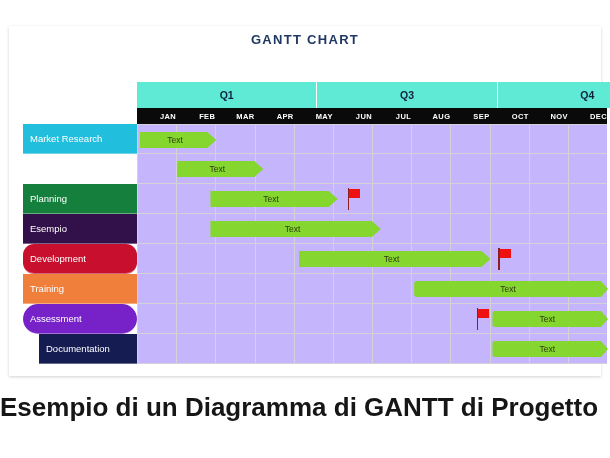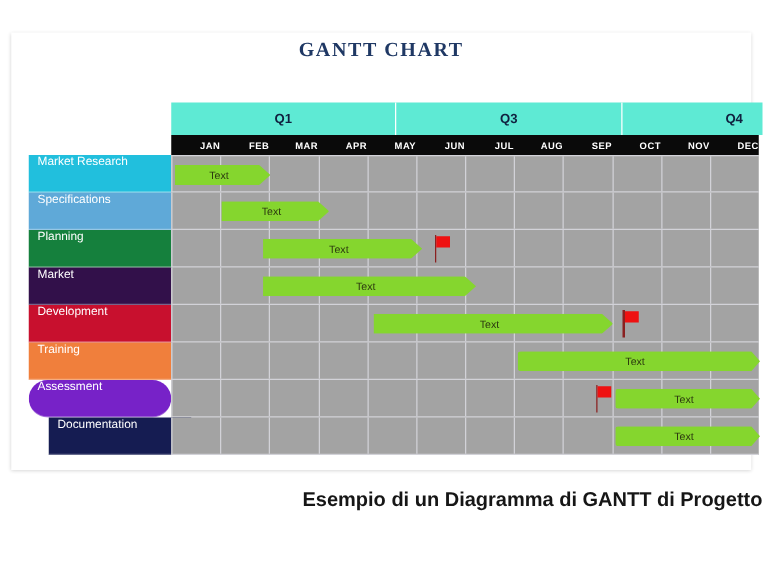--- a/index.html
+++ b/index.html
@@ -27,26 +27,25 @@
     box-sizing: border-box;
   }
 
   
   #chart-title {
     position: absolute;
     left: 0;
     top: 6px;
     width: 592px;
     text-align: center;
-    font-size: 16px;
+    font-size: 13px;
     font-weight: bold;
     letter-spacing: 1.3px;
     color: #1f3864;
     white-space: nowrap;
-    font-family: Liberation Serif, serif;
   }
 
   
   #quarter-row {
     position: absolute;
     left: 128px;
     top: 56px;
     width: 540px;
     height: 26px;
     display: flex;
@@ -101,34 +100,34 @@
     height: 30px;
     box-sizing: border-box;
   }
   .task-label {
     position: absolute;
     left: 0;
     top: 0;
     width: 114px;
     height: 30px;
     display: flex;
-    align-items: flex-start;
+    align-items: center;
     padding-left: 7px;
     font-size: 9.5px;
     color: #ffffff;
     box-sizing: border-box;
     border-bottom: 1px solid rgba(255,255,255,0.35);
   }
   .row-track {
     position: absolute;
     left: 114px;
     top: 0;
     width: 470px;
     height: 30px;
-    background: #a3a3a3;
+    background: #c4b5fd;
     border-bottom: 1px solid #d2d2d8;
     border-left: 1px solid #d2d2d8;
     box-sizing: border-box;
   }
   .task-row:first-child .row-track { border-top: 1px solid #d2d2d8; }
   .grid-lines {
     position: absolute;
     left: 0; top: 0;
     width: 100%; height: 100%;
     display: flex;
@@ -189,22 +188,22 @@
     height: 9px;
     background: #ee1111;
   }
 
   
   #caption {
     position: absolute;
     left: 0;
     top: 392px;
     width: 610px;
-    text-align: right;
-    font-size: 16px;
+    text-align: left;
+    font-size: 26px;
     font-weight: bold;
     color: #161616;
     white-space: nowrap;
   }
 </style>
 </head>
 <body>
 
 <div id="chart-card">
 
@@ -280,23 +279,20 @@
             <div class="grid-col"></div>
             <div class="grid-col"></div>
             <div class="grid-col"></div>
           </div>
           <div class="gantt-bar arrow" style="left: 1.95833px; width: 76.375px; background: rgb(133, 214, 46);">
             <span class="bar-text">Text</span>
           </div>
         </div>
       </div>
       <div class="task-row">
-        <div class="task-label" style="background: rgb(95, 169, 216);">
-          <span>Specifications</span>
-        </div>
         <div class="row-track">
           <div class="grid-lines">
             <div class="grid-col"></div>
             <div class="grid-col"></div>
             <div class="grid-col"></div>
             <div class="grid-col"></div>
             <div class="grid-col"></div>
             <div class="grid-col"></div>
             <div class="grid-col"></div>
             <div class="grid-col"></div>
@@ -333,21 +329,21 @@
             <span class="bar-text">Text</span>
           </div>
           <div class="milestone-flag" style="left: 209.542px;">
             <div class="pole"></div>
             <div class="banner" style="background: rgb(238, 17, 17);"></div>
           </div>
         </div>
       </div>
       <div class="task-row">
         <div class="task-label" style="background: rgb(50, 16, 74);">
-          <span>Market</span>
+          <span>Esempio</span>
         </div>
         <div class="row-track">
           <div class="grid-lines">
             <div class="grid-col"></div>
             <div class="grid-col"></div>
             <div class="grid-col"></div>
             <div class="grid-col"></div>
             <div class="grid-col"></div>
             <div class="grid-col"></div>
             <div class="grid-col"></div>
@@ -356,21 +352,21 @@
             <div class="grid-col"></div>
             <div class="grid-col"></div>
             <div class="grid-col"></div>
           </div>
           <div class="gantt-bar arrow" style="left: 72.4583px; width: 170.375px; background: rgb(133, 214, 46);">
             <span class="bar-text">Text</span>
           </div>
         </div>
       </div>
       <div class="task-row">
-        <div class="task-label" style="background: rgb(200, 16, 46);">
+        <div class="task-label" style="background: rgb(200, 16, 46); border-radius: 11px;">
           <span>Development</span>
         </div>
         <div class="row-track">
           <div class="grid-lines">
             <div class="grid-col"></div>
             <div class="grid-col"></div>
             <div class="grid-col"></div>
             <div class="grid-col"></div>
             <div class="grid-col"></div>
             <div class="grid-col"></div>

